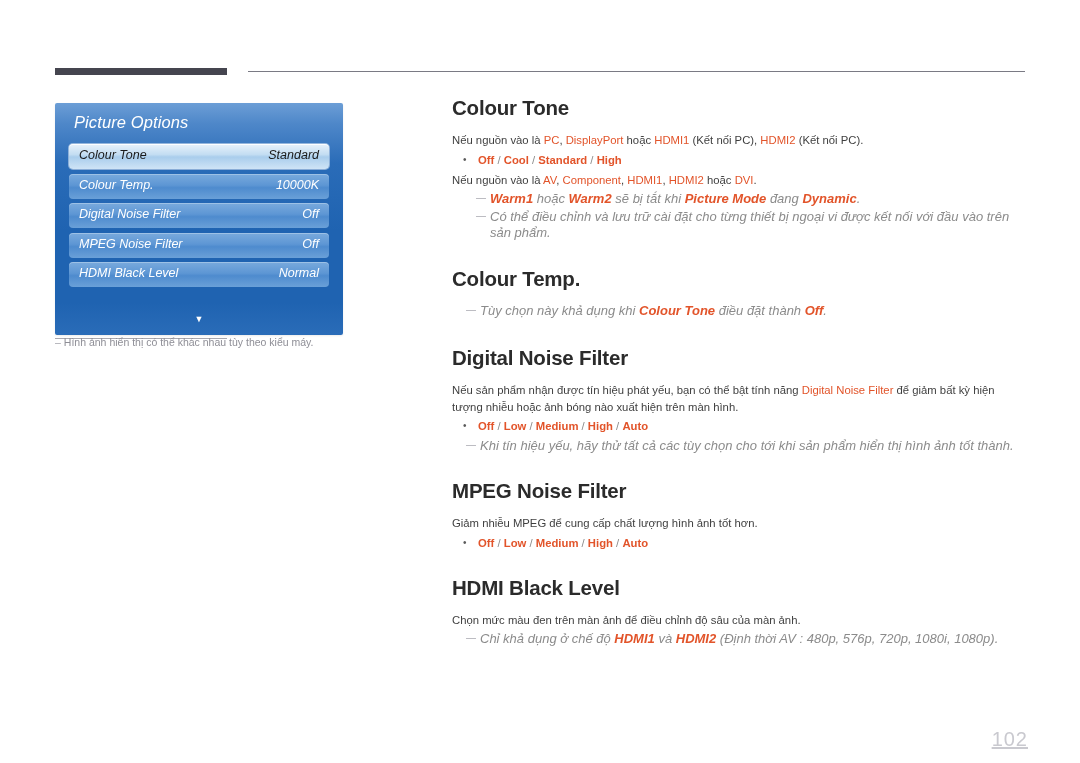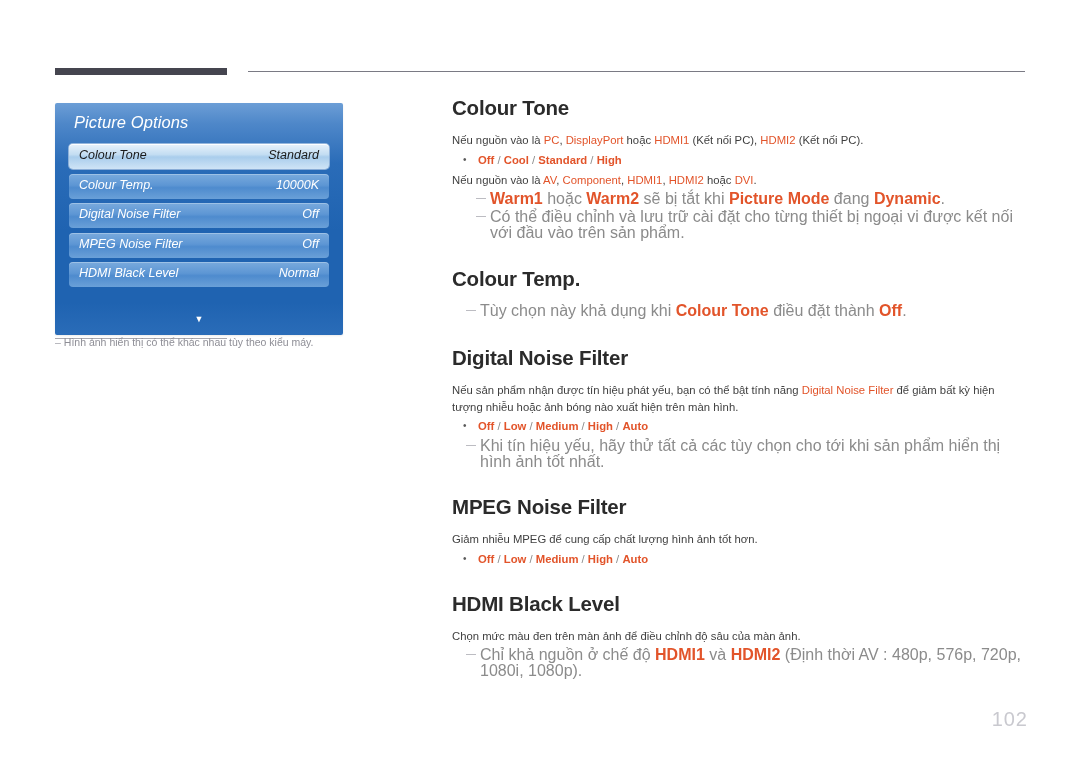--- a/index.html
+++ b/index.html
@@ -179,24 +179,25 @@
     color: #5a5a5a;
     font-weight: normal;
   }
   .bullet .sep {
     color: #8c8c8c;
     font-weight: normal;
   }
   .note {
     position: relative;
     padding-left: 28px;
-    font-size: 16px;
+    font-size: 13px;
     line-height: 16px;
     color: #8b8b8b;
     margin: 2px 0 2px 0;
+    font-style: italic;
   }
   .note.note-indent { padding-left: 38px; }
   .note::before {
     content: "\2014";
     position: absolute;
     left: 14px;
     top: -1px;
     color: #a9a9b0;
     font-size: 10px;
   }
@@ -207,24 +208,25 @@
   }
   .hl {
     color: #e2542a;
     font-weight: normal;
   }
 
   
   #page-number {
     position: absolute;
     right: 52px;
-    top: 708px;
+    top: 728px;
     font-size: 20px;
     color: #c9c9cf;
     letter-spacing: 1px;
+    text-decoration: underline;
   }
 </style>
 </head>
 <body>
 
 <div id="header-rule">
   <div class="bar-dark"></div>
   <div class="bar-thin"></div>
 </div>
 
@@ -292,35 +294,35 @@
     <p class="note"><span>Tùy chọn này khả dụng khi </span><span class="hl">Colour Tone</span><span> điều đặt thành </span><span class="hl">Off</span><span>.</span></p>
   </div>
 
   <div class="section sec-dnf">
     <h2 class="sec-heading">Digital Noise Filter</h2>
 
     <p class="para"><span>Nếu sản phẩm nhận được tín hiệu phát yếu, bạn có thể bật tính năng </span><span class="hl">Digital Noise Filter</span><span> để giảm bất kỳ hiện tượng nhiễu hoặc ảnh bóng nào xuất hiện trên màn hình.</span></p>
 
     <p class="bullet"><span>Off</span><span class="sep"> / </span><span>Low</span><span class="sep"> / </span><span>Medium</span><span class="sep"> / </span><span>High</span><span class="sep"> / </span><span>Auto</span></p>
 
-    <p class="note">Khi tín hiệu yếu, hãy thử tất cả các tùy chọn cho tới khi sản phẩm hiển thị hình ảnh tốt nhất.</p>
+    <p class="note">Khi tín hiệu yếu, hãy thử tất cả các tùy chọn cho tới khi sản phẩm hiển thị hình ảnh tốt thành.</p>
   </div>
 
   <div class="section sec-mpeg">
     <h2 class="sec-heading">MPEG Noise Filter</h2>
 
     <p class="para">Giảm nhiễu MPEG để cung cấp chất lượng hình ảnh tốt hơn.</p>
 
     <p class="bullet"><span>Off</span><span class="sep"> / </span><span>Low</span><span class="sep"> / </span><span>Medium</span><span class="sep"> / </span><span>High</span><span class="sep"> / </span><span>Auto</span></p>
   </div>
 
   <div class="section sec-hdmi">
     <h2 class="sec-heading">HDMI Black Level</h2>
 
     <p class="para">Chọn mức màu đen trên màn ảnh để điều chỉnh độ sâu của màn ảnh.</p>
 
 
-    <p class="note"><span>Chỉ khả nguồn ở chế độ </span><span class="hl">HDMI1</span><span> và </span><span class="hl">HDMI2</span><span> (Định thời AV : 480p, 576p, 720p, 1080i, 1080p).</span></p>
+    <p class="note"><span>Chỉ khả dụng ở chế độ </span><span class="hl">HDMI1</span><span> và </span><span class="hl">HDMI2</span><span> (Định thời AV : 480p, 576p, 720p, 1080i, 1080p).</span></p>
   </div>
 
 </div>
 
 <div id="page-number">102</div>
 
 </body></html>

